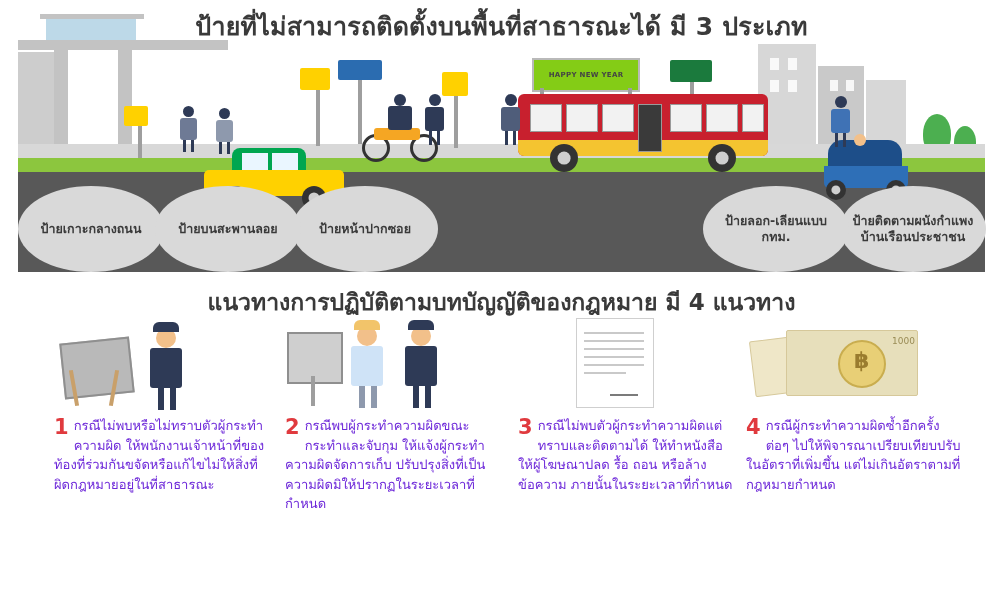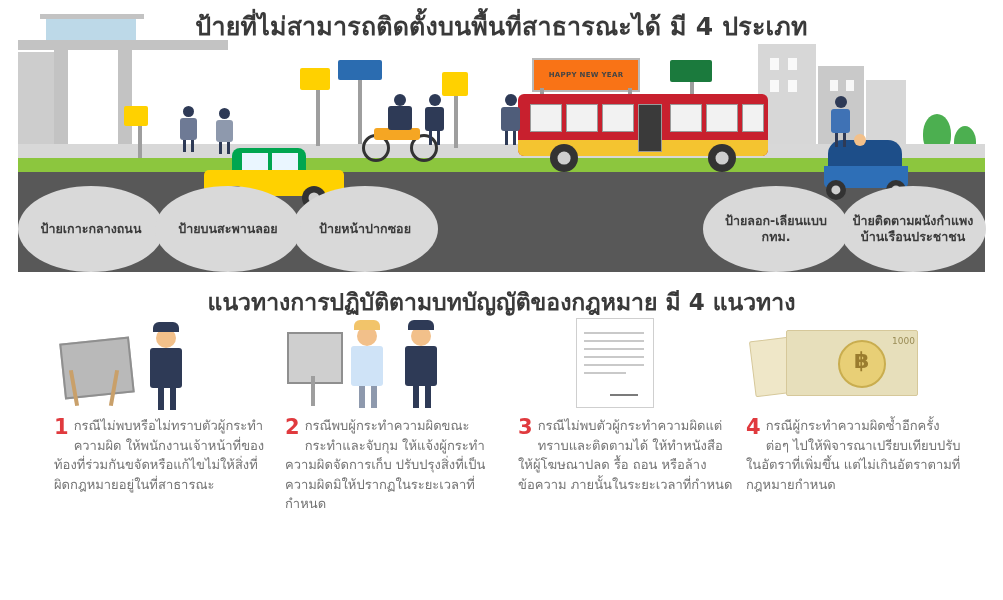--- a/index.html
+++ b/index.html
@@ -44,21 +44,21 @@
 
   
   .tree-trunk{position:absolute;background:#9a7a52;width:5px;}
   .tree-top{position:absolute;background:#4caf50;border-radius:50% 50% 45% 45%;}
 
   
   .sign-pole{position:absolute;background:#9e9e9e;width:4px;}
   .sign-board{position:absolute;border-radius:2px;}
 
   .banner{
-    position:absolute;background:#f97316;border:2px solid #b9b9b9;
+    position:absolute;background:#84cc16;border:2px solid #b9b9b9;
     display:flex;align-items:center;justify-content:center;
     font-size:7px;font-weight:bold;color:#444;letter-spacing:.3px;
   }
 
   
   .bus-body{position:absolute;background:#c8202e;border-radius:6px;}
   .bus-bottom{position:absolute;background:#f4c430;}
   .bus-win{position:absolute;background:#f2f2f2;border:1px solid #9a9a9a;}
   .wheel{position:absolute;background:#333;border-radius:50%;}
   .wheel i{position:absolute;left:50%;top:50%;transform:translate(-50%,-50%);
@@ -104,21 +104,21 @@
 
   
   .cols{position:absolute;left:40px;top:316px;width:930px;height:262px;}
   .col{position:absolute;top:0;width:218px;}
   .art{position:relative;height:92px;}
   .txt{position:relative;margin-top:8px;font-size:13px;line-height:1.5;color:#2b3f6b;}
   .num{
     color:#e03a3e;font-size:21px;font-weight:bold;float:left;
     margin-right:5px;line-height:1.05;
   }
-  .txtbody{color:#737373;}
+  .txtbody{color:#6d28d9;}
 
   
   .frame{position:absolute;background:#b9b9b9;border:2px solid #8f8f8f;}
   .easel{position:absolute;background:#c9a06a;width:4px;}
   .paper{position:absolute;background:#fff;border:1px solid #cfcfcf;}
   .pline{position:absolute;height:2px;background:#c9c9c9;}
   .note{position:absolute;background:#efe7c8;border:1px solid #d6c89a;border-radius:2px;}
   .coin{position:absolute;background:#e8cf76;border-radius:50%;border:2px solid #c9ad4f;}
 
   
@@ -263,21 +263,21 @@
       <span class="leg" style="left:13px;top:37px;height:14px;"></span>
     </div>
     <div class="ppl" style="left:812px;top:86px;">
       <span class="head" style="left:5px;top:0;width:12px;height:12px;background:#2e3a56;"></span>
       <span class="body" style="left:1px;top:13px;width:19px;height:24px;background:#3f72b5;"></span>
       <span class="leg" style="left:5px;top:37px;height:14px;"></span>
       <span class="leg" style="left:13px;top:37px;height:14px;"></span>
     </div>
   </div>
 
-  <div class="top-title">ป้ายที่ไม่สามารถติดตั้งบนพื้นที่สาธารณะได้ มี 4 ประเภท</div>
+  <div class="top-title">ป้ายที่ไม่สามารถติดตั้งบนพื้นที่สาธารณะได้ มี 3 ประเภท</div>
 
   <div class="bubbles">
     <div class="bubble" style="left:0px;text-align:right;">
         <span>ป้ายเกาะกลางถนน</span>
       </div>
     <div class="bubble" style="left:274px;">
         <span>ป้ายหน้าปากซอย</span>
       </div>
     <div class="bubble" style="left:137px;">
         <span>ป้ายบนสะพานลอย</span>

